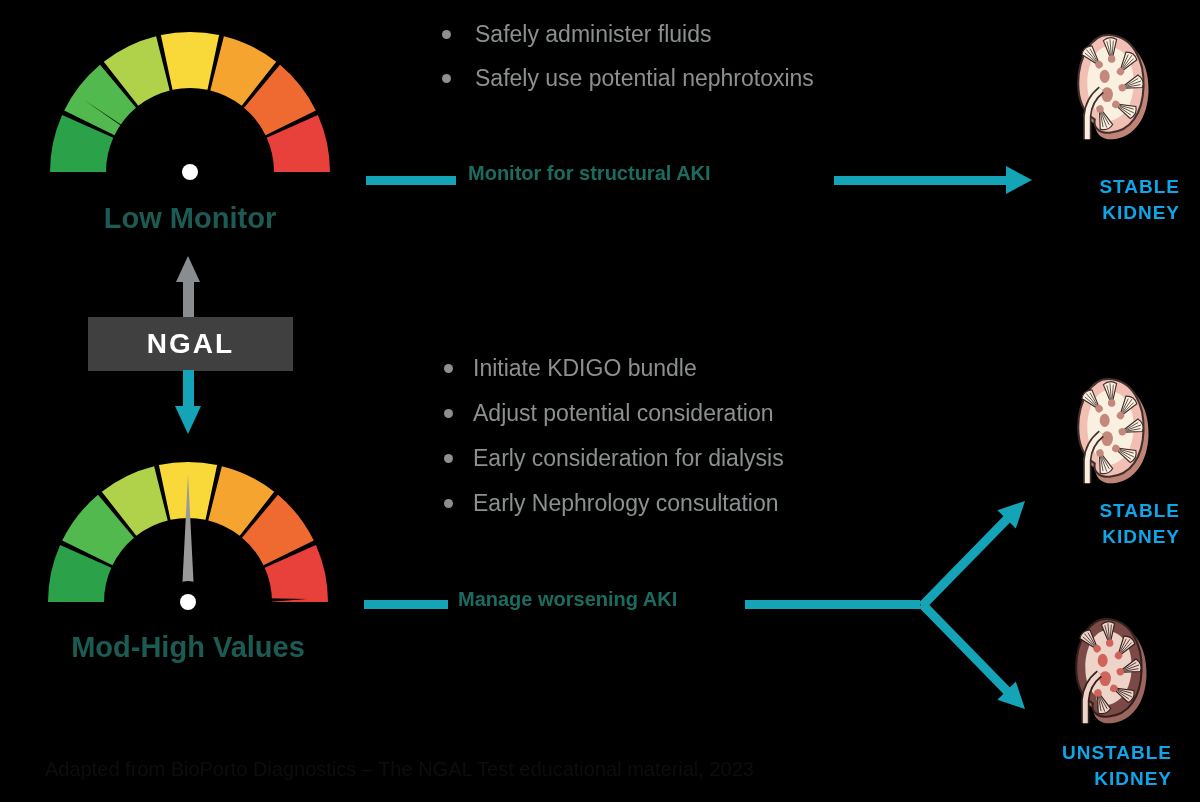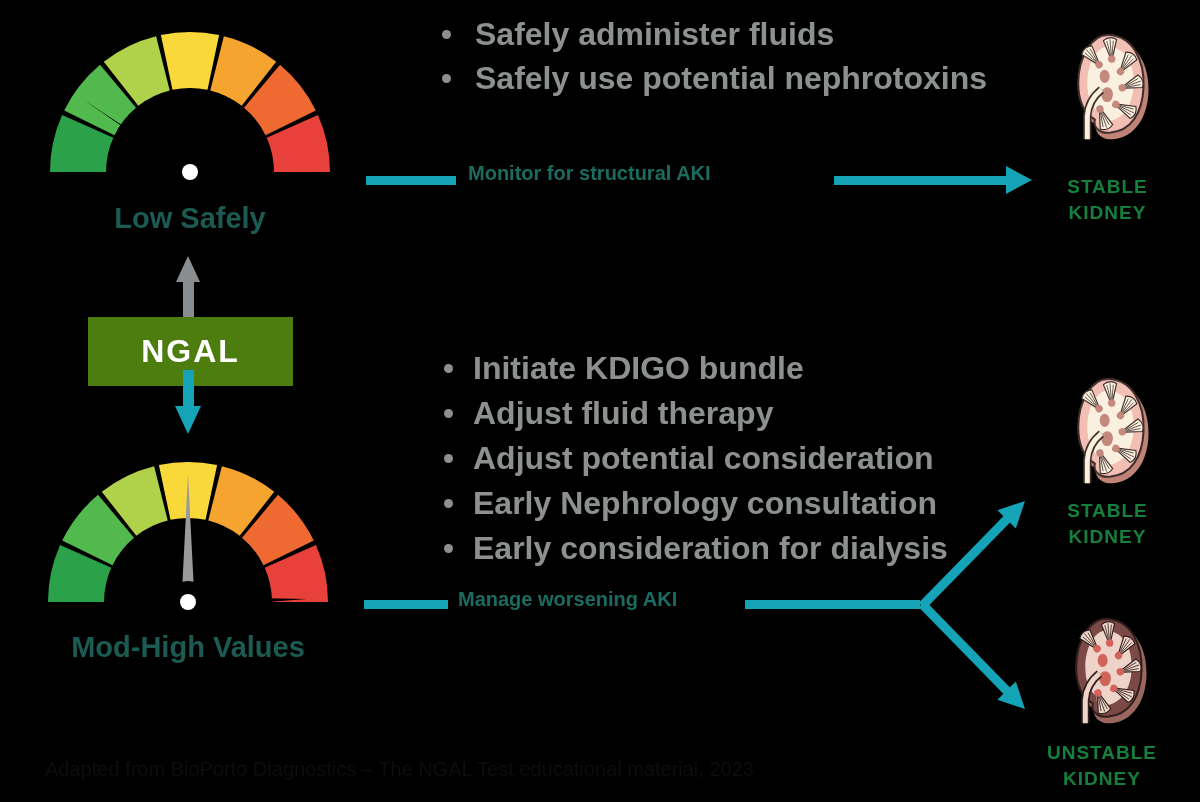--- a/index.html
+++ b/index.html
@@ -6,46 +6,46 @@
   .canvas {
     position:relative; width:1200px; height:802px; background:#000;
     overflow:hidden; font-family:"Liberation Sans", sans-serif;
   }
   .abs { position:absolute; }
 
   
   .bullets { list-style:none; margin:0; padding:0; position:absolute; }
   .bullets li { display:flex; align-items:center; }
   .bullets .dot { width:9px; height:9px; border-radius:50%; background:#8D9091; flex:none; }
-  .bullets .btext { font-size:32px; font-weight:bold; color:#8D9091; white-space:nowrap; }
+  .bullets .btext { font-size:23px; font-weight:normal; color:#8D9091; white-space:nowrap; }
   .bullets.top li { height:44px; }
   .bullets.bottom li { height:45px; }
   .bullets.top .dot { margin-right:24px; }
   .bullets.bottom .dot { margin-right:20px; }
 
   
   .hline { position:absolute; height:9px; background:#14A3B7; }
   .arrowhead-right { position:absolute; width:0; height:0;
     border-left:26px solid #14A3B7; border-top:14px solid transparent; border-bottom:14px solid transparent; }
 
   .action-label { position:absolute; font-size:20px; font-weight:bold; color:#1C6B61; white-space:nowrap; }
   .gauge-label { position:absolute; width:300px; text-align:center; font-size:29px; font-weight:bold; color:#1C5B53; }
 
   
-  .ngal-box { position:absolute; left:88px; top:317px; width:205px; height:69px;
-    background:#4d7c0f; display:flex; align-items:center; justify-content:center;
-    color:#fff; font-size:32px; font-weight:bold; letter-spacing:2px; }
+  .ngal-box { position:absolute; left:88px; top:317px; width:205px; height:54px;
+    background:#404040; display:flex; align-items:center; justify-content:center;
+    color:#fff; font-size:28px; font-weight:bold; letter-spacing:2px; }
   .vshaft { position:absolute; width:11px; }
   .vhead-up { position:absolute; width:0; height:0;
     border-left:12px solid transparent; border-right:12px solid transparent; }
   .vhead-down { position:absolute; width:0; height:0;
     border-left:13px solid transparent; border-right:13px solid transparent; }
 
   
-  .kidney-caption { position:absolute; text-align:center; color:#15803d;
+  .kidney-caption { position:absolute; text-align:right; color:#0ea5e9;
     font-size:19px; font-weight:bold; letter-spacing:1px; line-height:26px; }
 
   
   .kidney.healthy  { --cortex:#F2BFB4; --medulla:#FAF0DF; --calyx:#C4887D; --shadow:#C08377; --line:#42302C; }
   .kidney.unstable { --cortex:#7C4A46; --medulla:#EDD3C8; --calyx:#D0635A; --shadow:#99675F; --line:#33201D; }
   .kidney .k-shadow { fill:var(--shadow); }
   .kidney .k-cortex { fill:var(--cortex); stroke:var(--line); stroke-width:2.5; }
   .kidney .k-medulla { fill:var(--medulla); }
   .kidney .k-pyr { fill:var(--medulla); stroke:var(--line); stroke-width:1.4; }
   .kidney .k-stripe { stroke:var(--line); stroke-width:0.9; fill:none; }
@@ -69,21 +69,21 @@
     <path class="seg" d="M24.2,88.6 A140,140 0 0 1 60,42.8 L96,85.7 A84,84 0 0 0 74.5,113.2 Z" fill="#52B94E"></path>
     <path class="seg" d="M63.8,39.7 A140,140 0 0 1 116.1,14.2 L129.7,68.5 A84,84 0 0 0 98.3,83.8 Z" fill="#AFD24A"></path>
     <path class="seg" d="M120.9,13.1 A140,140 0 0 1 179.1,13.1 L167.5,67.8 A84,84 0 0 0 132.5,67.8 Z" fill="#F8D939"></path>
     <path class="seg" d="M183.9,14.2 A140,140 0 0 1 236.2,39.7 L201.7,83.8 A84,84 0 0 0 170.3,68.5 Z" fill="#F5A52F"></path>
     <path class="seg" d="M240,42.8 A140,140 0 0 1 275.8,88.6 L225.5,113.2 A84,84 0 0 0 204,85.7 Z" fill="#EF6A31"></path>
     <path class="seg" d="M277.9,93.1 A140,140 0 0 1 290,150 L234,150 A84,84 0 0 0 226.7,115.8 Z" fill="#E8403A"></path>
     <polygon class="needle-black" points="44,78 146.5,146 153.5,154"></polygon>
     <circle class="hub" cx="150" cy="150" r="21"></circle>
     <circle class="hub-dot" cx="150" cy="150" r="8"></circle>
   </svg>
-  <div class="gauge-label" style="left:40px; top:202px;">Low Safely</div>
+  <div class="gauge-label" style="left:40px; top:202px;">Low Monitor</div>
 
   <ul class="bullets top" style="left:442px; top:12px;">
     <li>
       <span class="dot"></span>
       <span class="btext">Safely administer fluids</span>
       </li>
     <li>
       <span class="dot"></span>
       <span class="btext">Safely use potential nephrotoxins</span>
       </li>
@@ -117,33 +117,29 @@
   </svg>
   <div class="gauge-label" style="left:38px; top:631px;">Mod-High Values</div>
 
   <ul class="bullets bottom" style="left:444px; top:346px;">
     <li>
       <span class="dot"></span>
       <span class="btext">Initiate KDIGO bundle</span>
       </li>
     <li>
       <span class="dot"></span>
-      <span class="btext">Adjust fluid therapy</span>
-      </li>
-    <li>
-      <span class="dot"></span>
       <span class="btext">Adjust potential consideration</span>
       </li>
     <li>
       <span class="dot"></span>
+      <span class="btext">Early consideration for dialysis</span>
+      </li>
+    <li>
+      <span class="dot"></span>
       <span class="btext">Early Nephrology consultation</span>
-      </li>
-    <li>
-      <span class="dot"></span>
-      <span class="btext">Early consideration for dialysis</span>
       </li>
   </ul>
 
   <div class="hline" style="left:364px; top:600px; width:84px;"></div>
   <div class="action-label" style="left:458px; top:588px;">Manage worsening AKI</div>
   <div class="hline" style="left:745px; top:600px; width:175px;"></div>
   <svg class="abs" style="left:905px; top:485px;" width="145" height="240" viewBox="0 0 145 240">
     <line x1="17" y1="121" x2="104" y2="32" stroke="#14A3B7" stroke-width="9"></line>
     <line x1="17" y1="119" x2="104" y2="208" stroke="#14A3B7" stroke-width="9"></line>
     <polygon points="120,16 110.8,43.6 92.4,25.2" fill="#14A3B7"></polygon>

